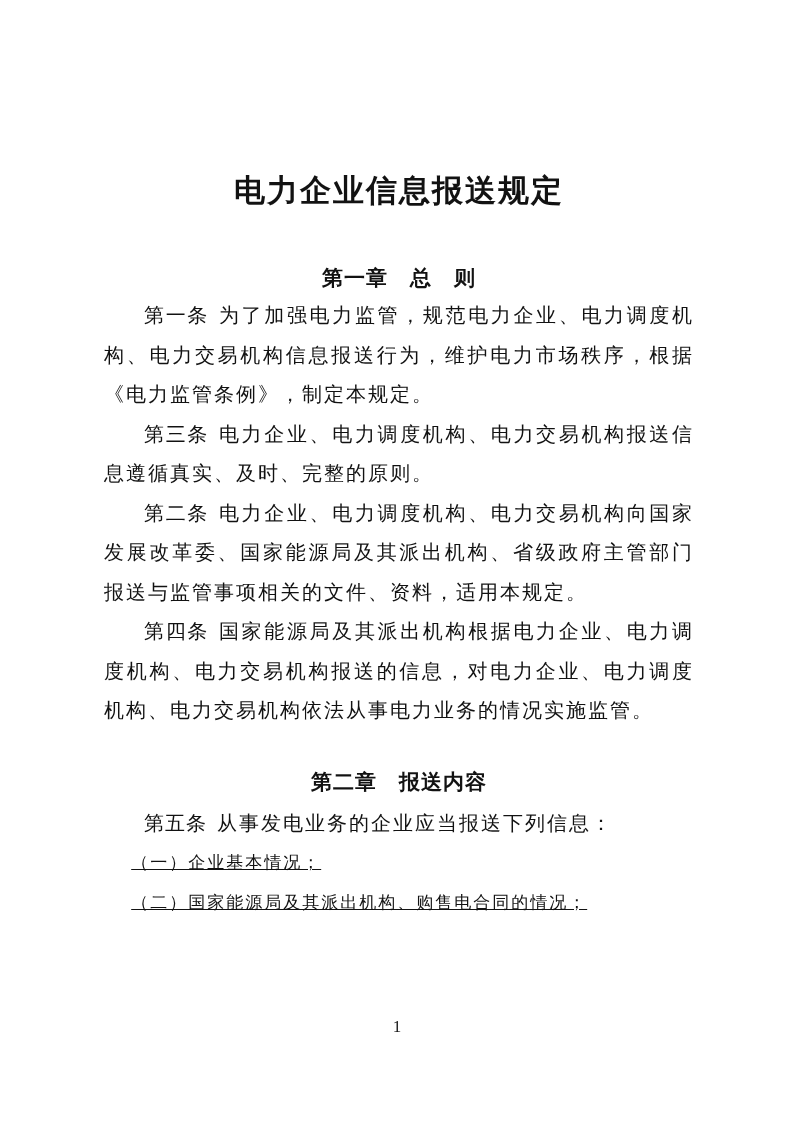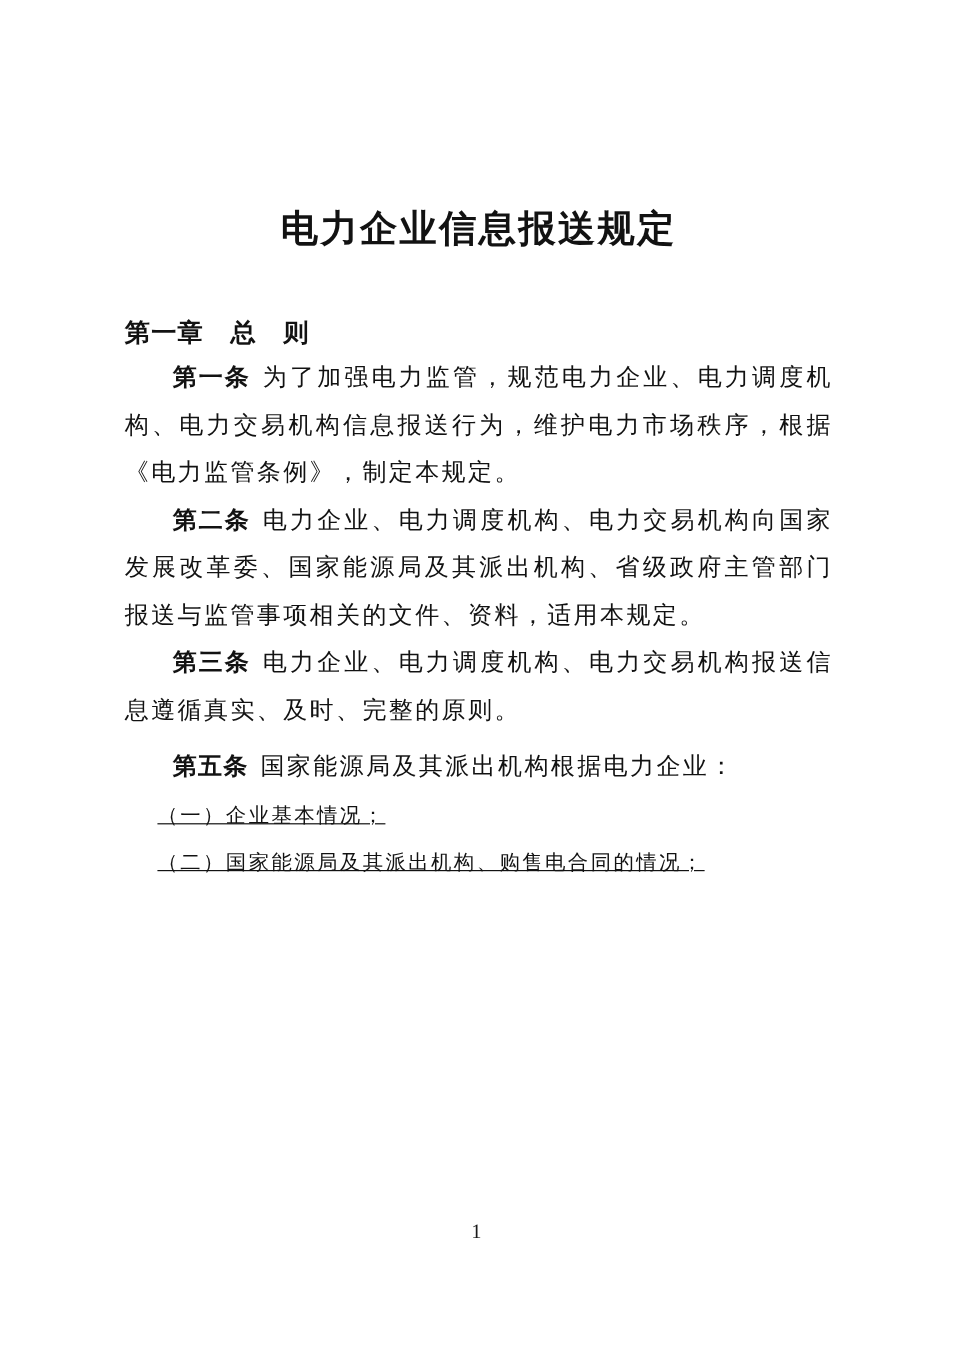--- a/index.html
+++ b/index.html
@@ -29,21 +29,21 @@
     font-size: 31px;
     font-weight: bold;
     text-align: center;
     letter-spacing: 2px;
     font-family: "Liberation Serif", "DejaVu Serif", serif;
   }
   .chapter-heading {
     margin: 0;
     font-size: 21px;
     font-weight: bold;
-    text-align: left;
+    text-align: center;
     letter-spacing: 1px;
     line-height: 29px;
     font-family: Liberation Sans, sans-serif;
   }
   .chapter-heading.first {
     margin-top: 52px;
   }
   .chapter-heading.second {
     margin-top: 36px;
   }
@@ -55,21 +55,21 @@
     text-align: justify;
     text-indent: 2em;
   }
   .article.first-after-heading {
     margin-top: 4px;
   }
   .article.fifth {
     margin-top: 8px;
   }
   .article-label {
-    font-weight: bold;
+    font-weight: normal;
     letter-spacing: 1px;
     margin-right: 10px;
     font-family: "Liberation Sans", "DejaVu Sans", sans-serif;
   }
   .list-item {
     margin: 0;
     font-size: 17px;
     line-height: 39.5px;
     letter-spacing: 2px;
     text-align: justify;
@@ -94,31 +94,35 @@
 
   <h1 class="doc-title">电力企业信息报送规定</h1>
 
   <h2 class="chapter-heading first">第一章　总　则</h2>
 
   <p class="article first-after-heading">
     <span class="article-label">第一条</span><span>为了加强电力监管，规范电力企业、电力调度机构、电力交易机构信息报送行为，维护电力市场秩序，根据《电力监管条例》，制定本规定。</span>
   </p>
 
   <p class="article">
+    <span class="article-label">第三条</span><span>电力企业、电力调度机构、电力交易机构报送信息遵循真实、及时、完整的原则。</span>
+  </p>
+
+  <p class="article">
     <span class="article-label">第二条</span><span>电力企业、电力调度机构、电力交易机构向国家发展改革委、国家能源局及其派出机构、省级政府主管部门报送与监管事项相关的文件、资料，适用本规定。</span>
   </p>
 
   <p class="article">
-    <span class="article-label">第三条</span><span>电力企业、电力调度机构、电力交易机构报送信息遵循真实、及时、完整的原则。</span>
+    <span class="article-label">第四条</span><span>国家能源局及其派出机构根据电力企业、电力调度机构、电力交易机构报送的信息，对电力企业、电力调度机构、电力交易机构依法从事电力业务的情况实施监管。</span>
   </p>
 
-
+  <h2 class="chapter-heading second">第二章　报送内容</h2>
 
   <p class="article fifth">
-    <span class="article-label">第五条</span><span>国家能源局及其派出机构根据电力企业：</span>
+    <span class="article-label">第五条</span><span>从事发电业务的企业应当报送下列信息：</span>
   </p>
 
   <p class="list-item">（一）企业基本情况；</p>
 
   <p class="list-item">（二）国家能源局及其派出机构、购售电合同的情况；</p>
 
 
 
   <div class="page-number">1</div>
 

